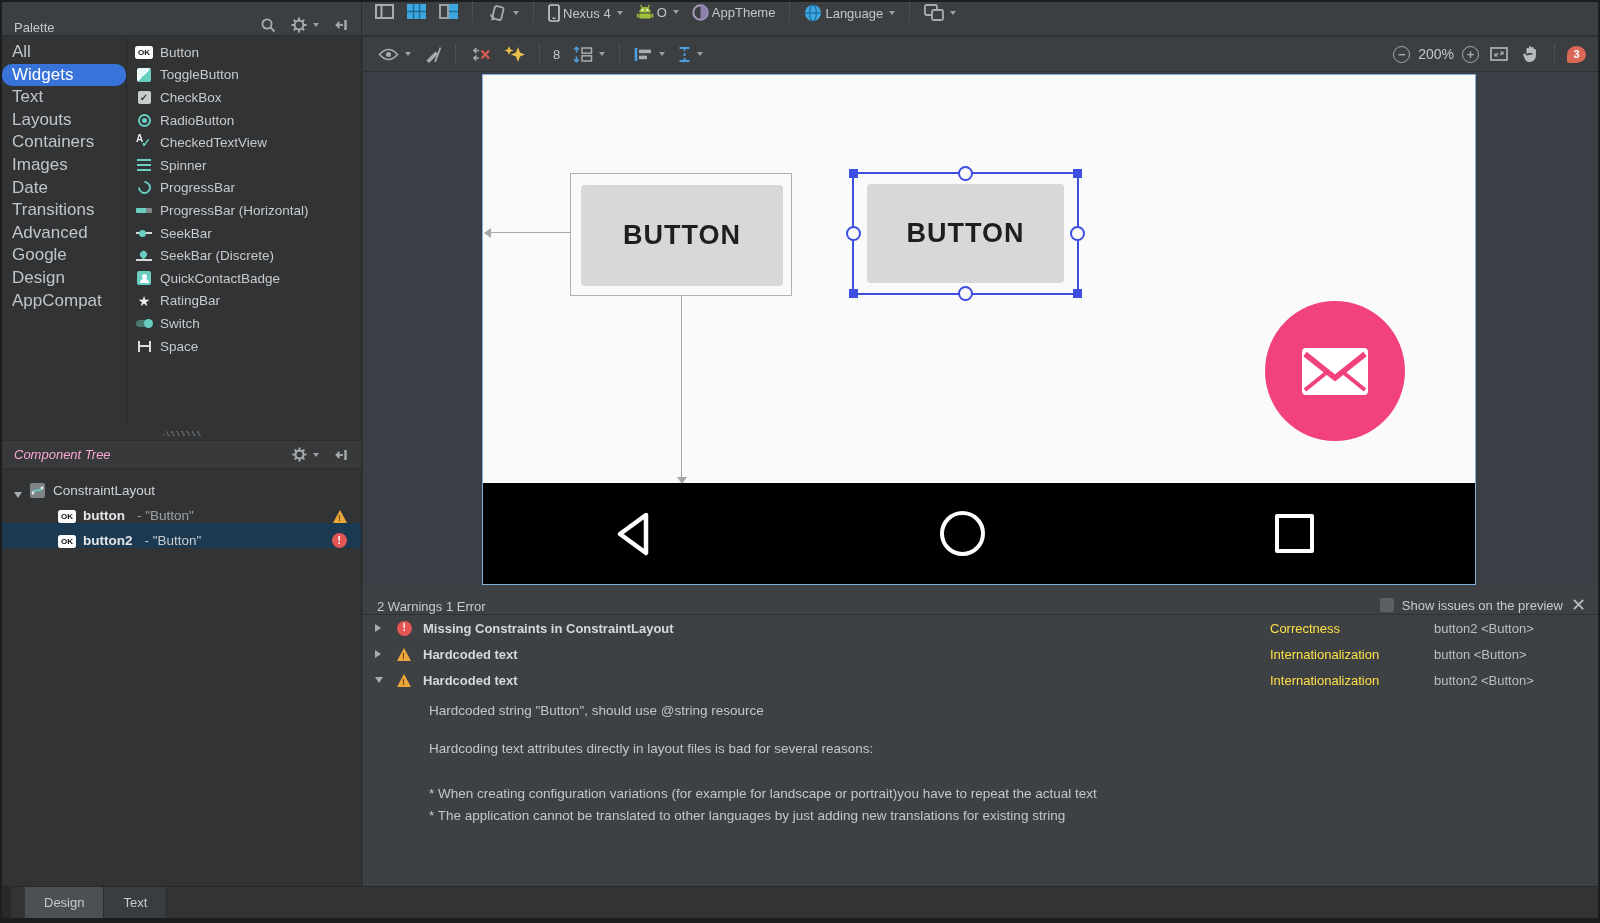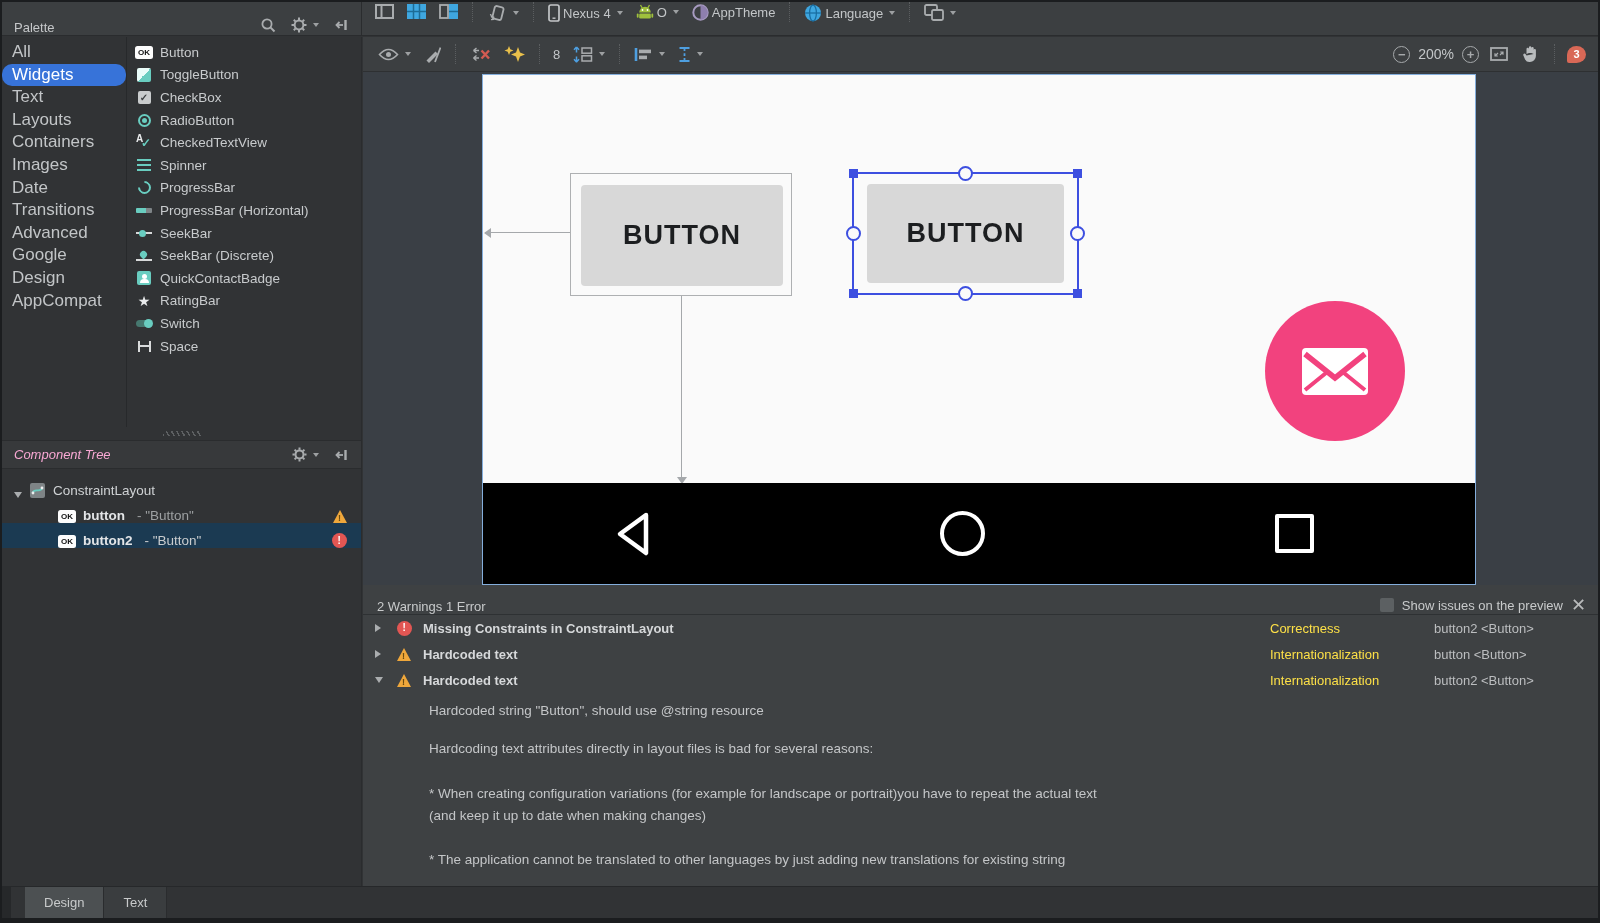--- a/index.html
+++ b/index.html
@@ -608,21 +608,20 @@
         </span>
       <span class="iss-title">Hardcoded text</span>
       <span class="iss-spacer"></span>
       <span class="iss-cat">Internationalization</span>
       <span class="iss-src">button2 &lt;Button&gt;</span>
     </div>
     <div class="iss-detail">
       <div class="dl mb18">Hardcoded string "Button", should use @string resource</div>
       <div class="dl mb24">Hardcoding text attributes directly in layout files is bad for several reasons:</div>
       <div class="dl mb2">* When creating configuration variations (for example for landscape or portrait)you have to repeat the actual text</div>
-      <div class="dl mb22">(and keep it up to date when making changes)</div>
       <div class="dl">* The application cannot be translated to other languages by just adding new translations for existing string</div>
     </div>
   </div>
 
   <div class="tabbar">
     <span class="tab-notch"></span>
     <span class="tab active">Design</span>
     <span class="tab">Text</span>
   </div>
   <div class="bottom-strip"></div>

